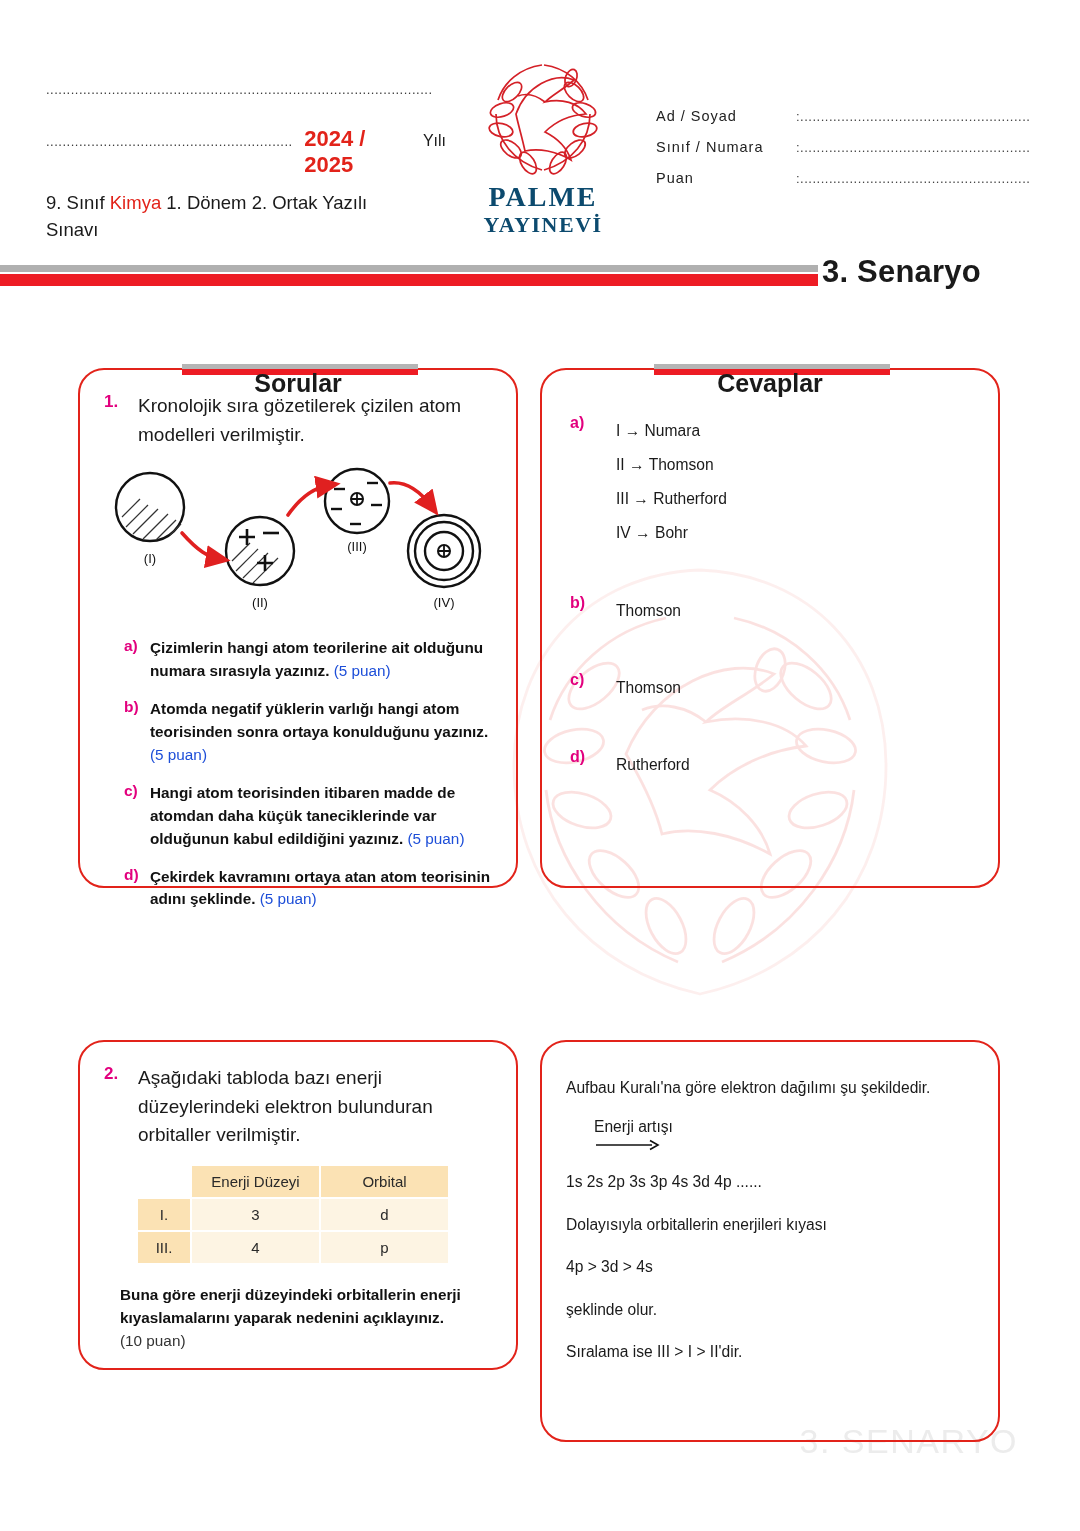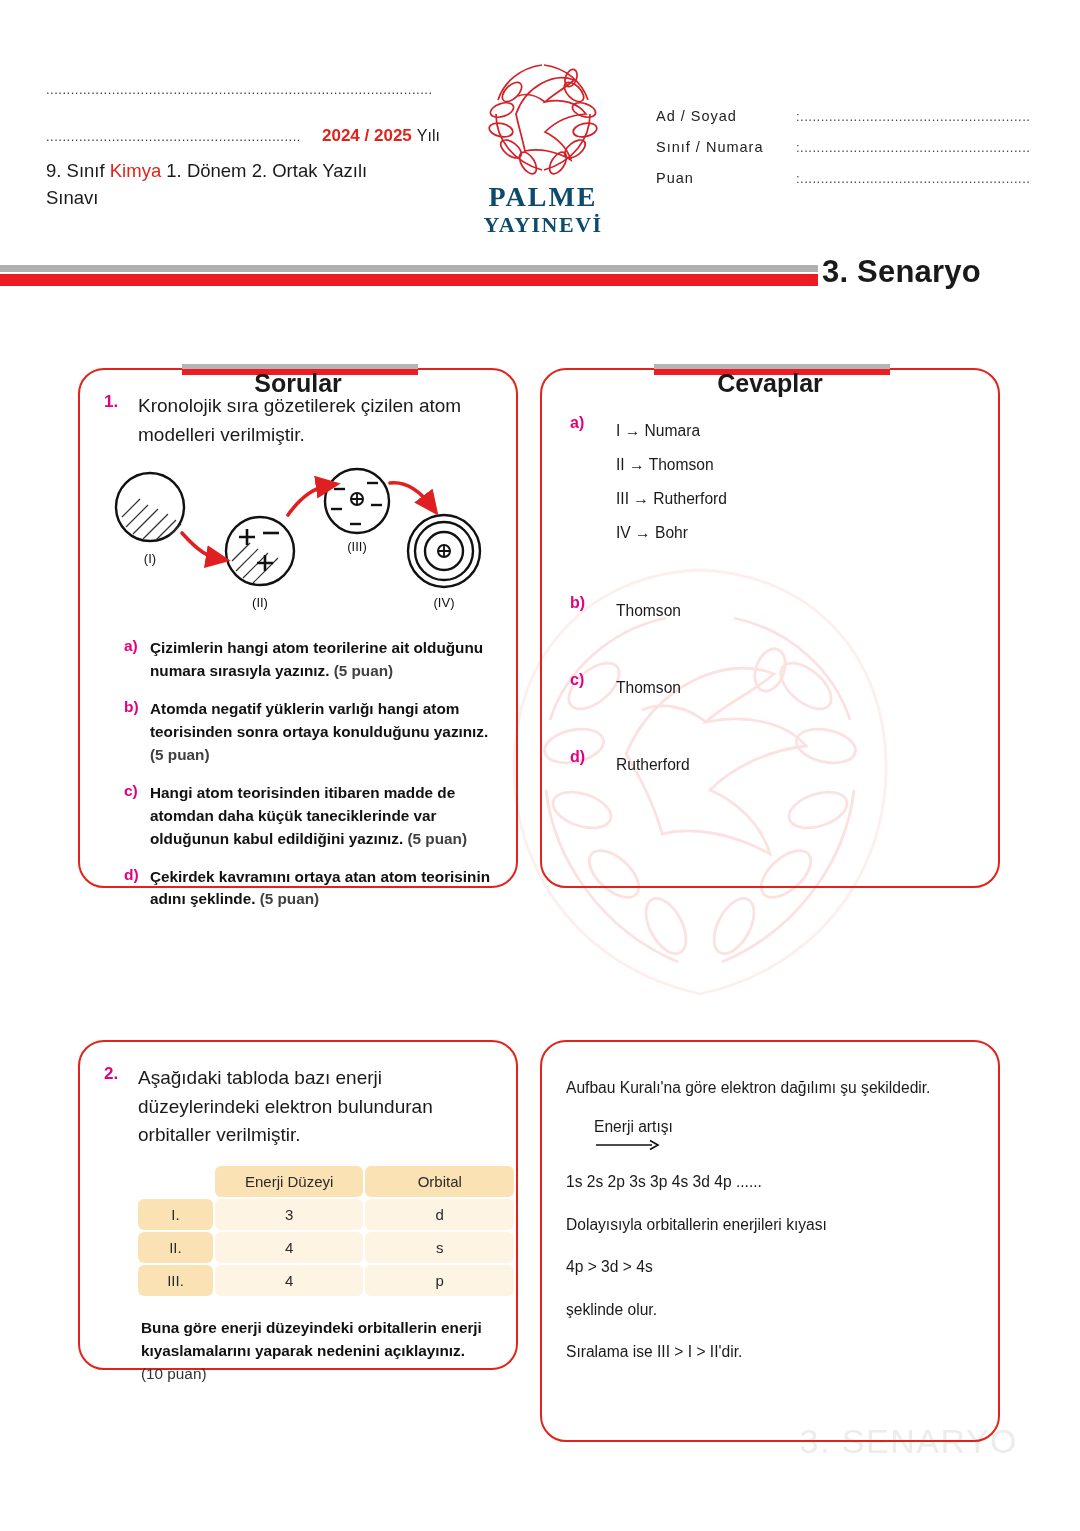--- a/index.html
+++ b/index.html
@@ -61,23 +61,23 @@
     font-size: 13px;
     color: #3a3a3a;
     overflow: hidden;
     white-space: nowrap;
     width: 253px;
     display: inline-block;
     letter-spacing: 0.5px;
   }
   .year {
     color: #e2231a;
-    font-size: 17px;
-    font-weight: bold;
-    margin-left: 23px;
+    font-size: 22px;
+    font-weight: bold;
+    margin-left: 11px;
   }
   .yili {
     font-size: 16px;
     color: #1a1a1a;
     margin-left: 5px;
   }
   .exam-title {
     margin-top: 12px;
     font-size: 18.5px;
     line-height: 1.45;
@@ -264,22 +264,22 @@
     width: 26px;
     flex: 0 0 26px;
   }
   .subq-text {
     font-size: 15.3px;
     line-height: 1.5;
     font-weight: bold;
     color: #111;
   }
   .subq-text .pts {
-    font-weight: bold;
-    color: #404040;
+    font-weight: normal;
+    color: #1d4ed8;
   }
 
   
   .ans-list { padding: 44px 24px 0 16px; }
   .ans-block { display: flex; }
   .ans-label {
     color: #e2007e;
     font-weight: bold;
     font-size: 16px;
     width: 46px;
@@ -295,38 +295,36 @@
   .ans-gap { height: 43px; }
 
   
   .orb-table {
     border-collapse: separate;
     border-spacing: 2px;
     margin: 14px 0 0 56px;
     font-size: 15px;
   }
   .orb-table td, .orb-table th {
-    padding: 7px 12px;
+    padding: 7px 0;
     text-align: center;
     font-weight: normal;
     color: #2a2a2a;
-    border-radius: 6px;
   }
   .orb-table th.corner { background: transparent; width: 52px; }
   .orb-table th.hd { background: #fbe2b4; width: 127px; }
   .orb-table td.rl { background: #fbe2b4; width: 52px; }
   .orb-table td.cell { background: #fdf4e3; width: 127px; }
 
   .q2-prompt {
     padding: 18px 24px 0 40px;
     font-size: 15.3px;
     line-height: 1.52;
     font-weight: bold;
     color: #111;
-    margin-left: 21px;
   }
   .q2-prompt .pts { font-weight: normal; color: #333; }
 
   
   .a2-body { padding: 34px 26px 0 24px; }
   .a2-body .ln {
     font-size: 15.6px;
     line-height: 1.5;
     color: #1a1a1a;
     margin-bottom: 19px;
@@ -612,25 +610,20 @@
         <th class="corner"></th>
         <th class="hd">Enerji Düzeyi</th>
         <th class="hd">Orbital</th>
       </tr>
       <tr>
         <td class="rl">I.</td>
         <td class="cell">3</td>
         <td class="cell">d</td>
       </tr>
       <tr>
-        <td class="rl">II.</td>
-        <td class="cell">4</td>
-        <td class="cell">s</td>
-      </tr>
-      <tr>
         <td class="rl">III.</td>
         <td class="cell">4</td>
         <td class="cell">p</td>
       </tr>
     </tbody>
       </table>
 
     <div class="q2-prompt">
       <span>Buna göre enerji düzeyindeki orbitallerin enerji kıyaslamalarını yaparak nedenini açıklayınız. </span><br>
       <span class="pts">(10 puan)</span>

